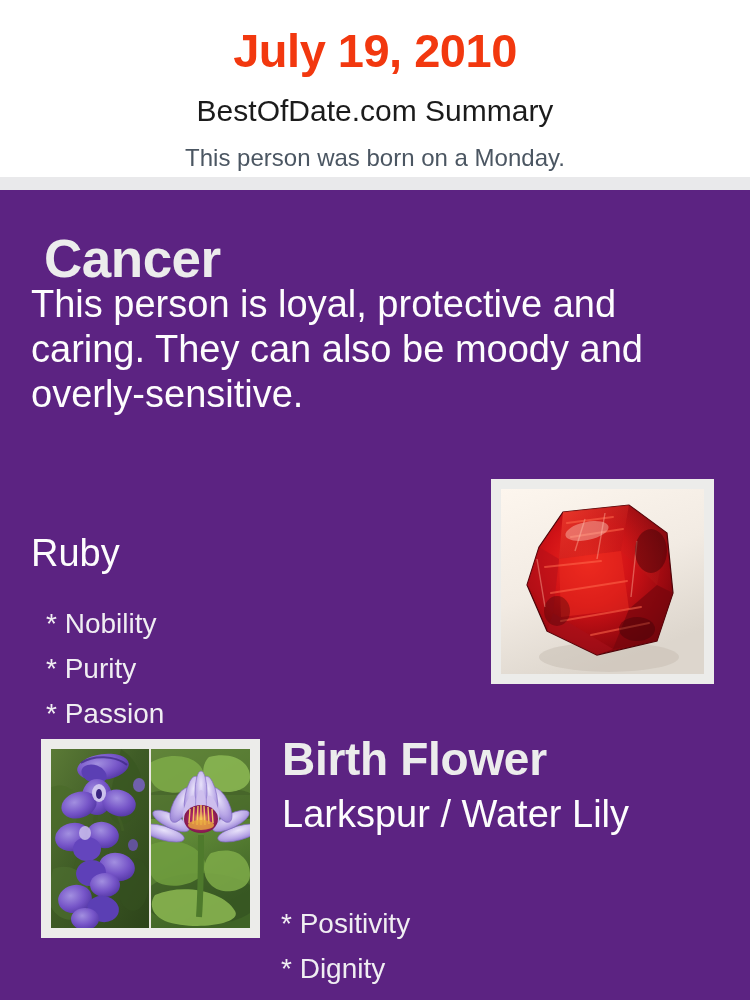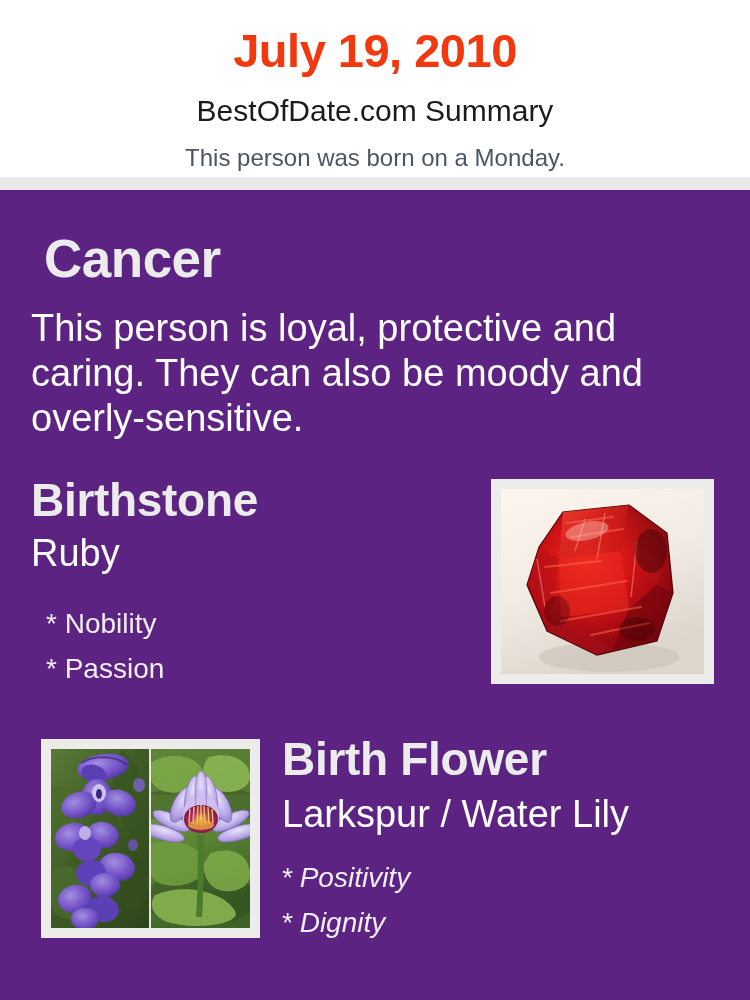--- a/index.html
+++ b/index.html
@@ -76,21 +76,21 @@
     left: 32px; top: 220px;
     margin: 12px;
     font-size: 53px;
     font-weight: bold;
     color: #ececec;
     letter-spacing: -0.5px;
     line-height: 1.0;
   }
   .sign-desc {
     position: absolute;
-    left: 31px; top: 306px;
+    left: 31px; top: 282px;
     width: 630px;
     margin: 0;
     font-size: 38px;
     font-weight: normal;
     color: #fdfdfd;
     line-height: 45px;
   }
 
   
   .stone-heading {
@@ -142,25 +142,24 @@
     position: absolute;
     left: 282px; top: 795px;
     margin: 0;
     font-size: 38px;
     font-weight: normal;
     color: #fdfdfd;
     line-height: 1.0;
   }
   .flower-traits {
     position: absolute;
-    left: 281px; top: 855px;
+    left: 281px; top: 901px;
     margin: 0;
     padding: 0;
     list-style: none;
-    font-style: italic;
   }
   .flower-traits li {
     font-size: 28px;
     color: #f0eef2;
     line-height: 45px;
     white-space: nowrap;
   }
 
   
   .photo-frame {
@@ -204,24 +203,24 @@
     <h2 class="site-summary">BestOfDate.com Summary</h2>
     <p class="born-note">This person was born on a Monday.</p>
   </div>
   <div class="header-divider"></div>
 
   <div class="body-panel"></div>
 
   <h2 class="sign-name">Cancer</h2>
   <p class="sign-desc">This person is loyal, protective and caring. They can also be moody and overly-sensitive.</p>
 
-  <h2 class="stone-heading">Birthstone</h2>
   <p class="stone-name">Ruby</p>
   <ul class="stone-traits">
     <li>* Nobility</li>
+    <li>* Purity</li>
     <li>* Passion</li>
   </ul>
 
   <div class="photo-frame" id="stone-frame">
     <div class="photo-inner">
       <svg viewBox="0 0 203 185" preserveAspectRatio="none">
         <defs>
           <linearGradient id="bgRuby" x1="0" y1="0" x2="0.4" y2="1">
             <stop offset="0%" stop-color="#fdf6ee"></stop>
             <stop offset="55%" stop-color="#f2ebe3"></stop>

